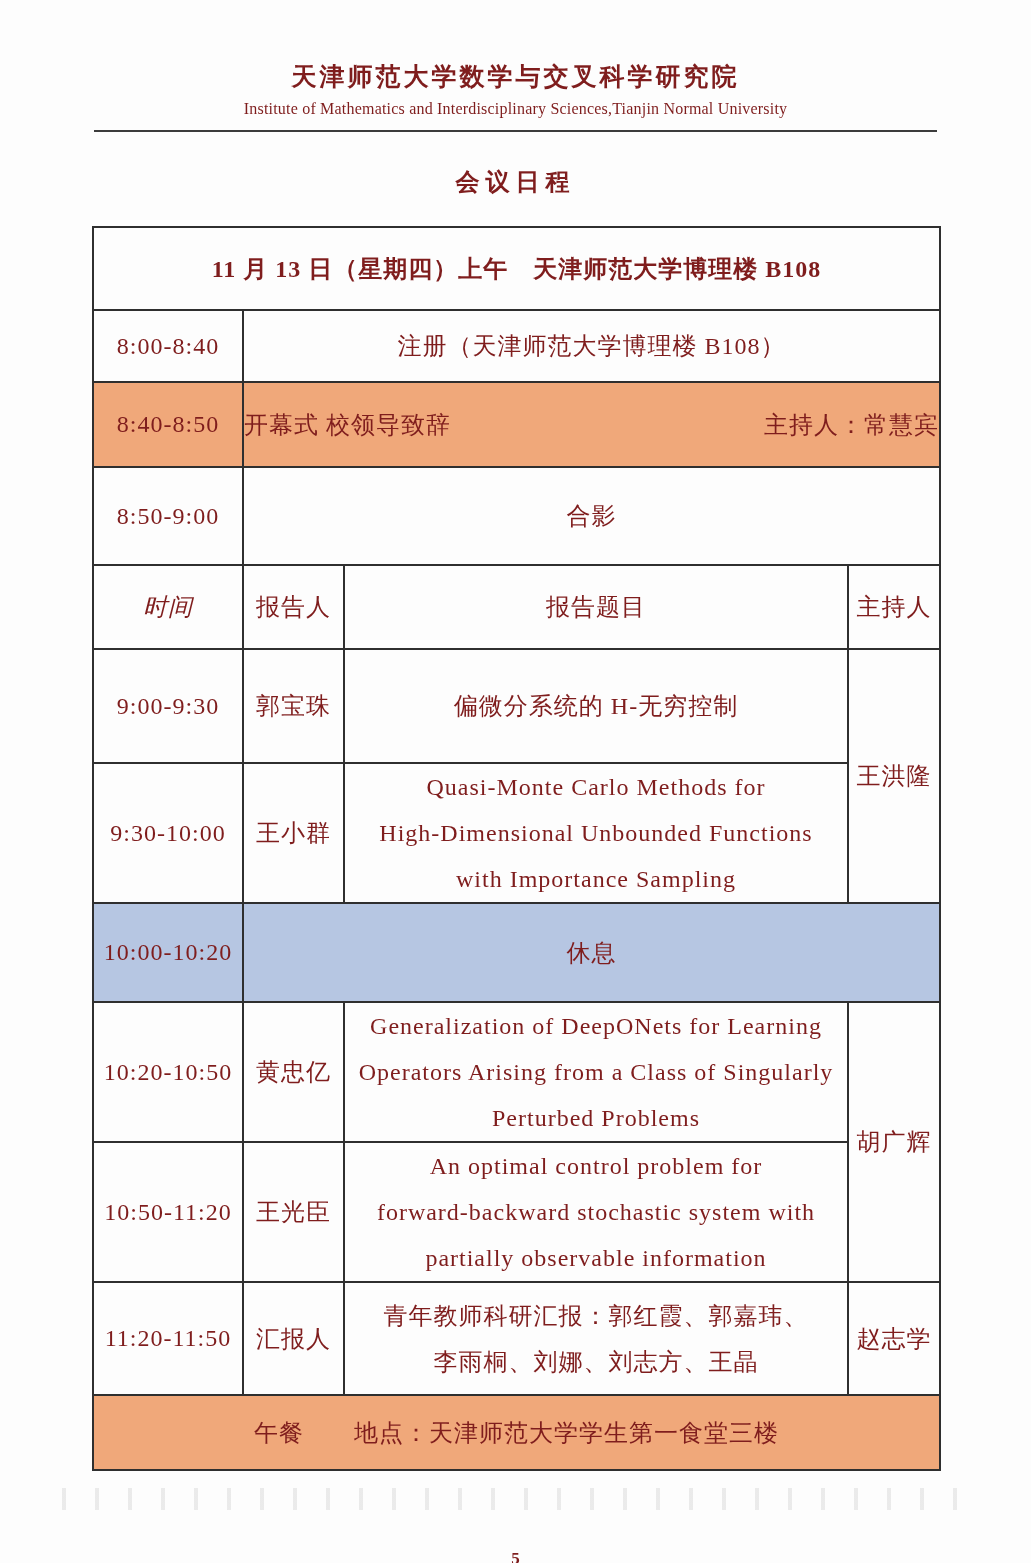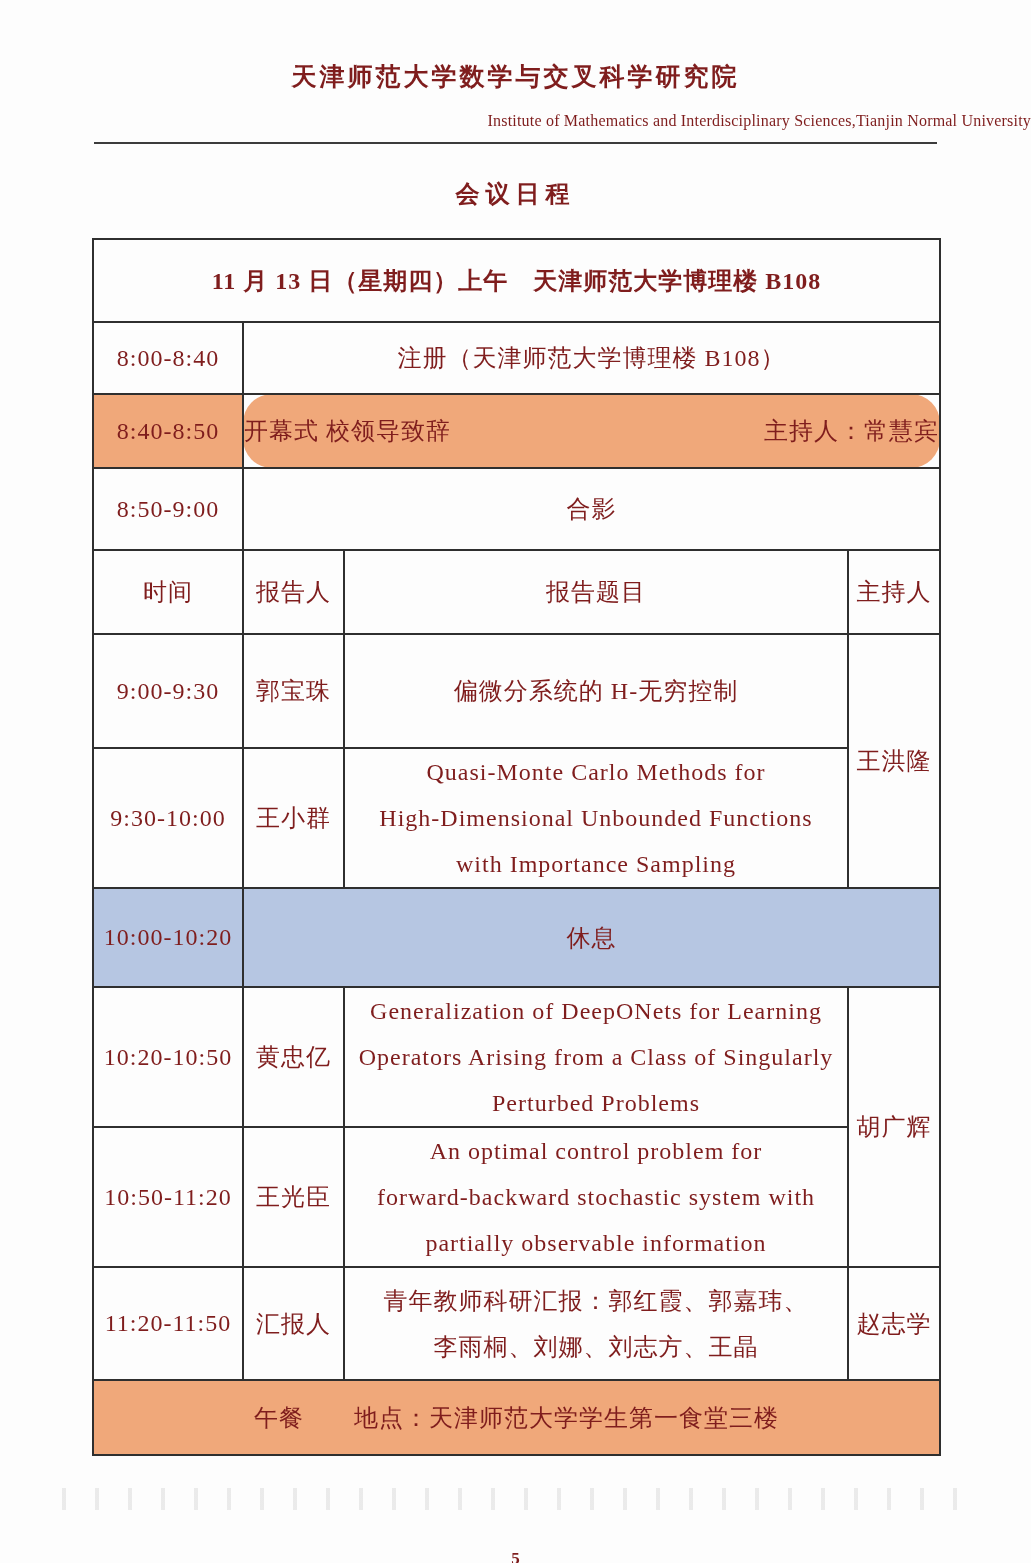--- a/index.html
+++ b/index.html
@@ -11,21 +11,21 @@
     overflow:hidden;
     font-family:"Liberation Serif","DejaVu Serif",serif;
     color:#7f1d1d;
   }
   
   .doc-header{ text-align:center; padding-top:60px; }
   .institute-cn{
     font-size:25px; font-weight:bold; letter-spacing:3px; line-height:34px;
   }
   .institute-en{
-    font-size:16px; line-height:22px; margin-top:16px; letter-spacing:.2px;text-align:right;
+    font-size:16px; line-height:22px; margin-top:4px; letter-spacing:.2px;
   }
   .header-rule{
     width:843px; margin:10px auto 0; border:0;
     border-top:2px solid #3c3c3c; height:0;
   }
   .doc-title{
     margin-top:34px; text-align:center;
     font-size:24px; font-weight:bold; letter-spacing:6px;
   }
   
@@ -36,35 +36,35 @@
   table.schedule td{
     border:2px solid var(--border-color,#2f2f2f);
     text-align:center; vertical-align:middle;
     font-size:24px; letter-spacing:1px;
     padding:0;
   }
   col.c-time{width:150px;} col.c-speaker{width:101px;}
   col.c-title{width:504px;} col.c-chair{width:92px;}
 
   tr.r-banner{height:83px;}
-  tr.r-e1{height:72px;} tr.r-e2{height:74px;} tr.r-e3{height:82px;}
+  tr.r-e1{height:72px;} tr.r-e2{height:85px;} tr.r-e3{height:98px;}
   tr.r-colhead{height:84px;}
   tr.r-t1{height:114px;border-radius:9px;} tr.r-t2{height:140px;}
   tr.r-break{height:99px;}
   tr.r-t3{height:140px;} tr.r-t4{height:140px;} tr.r-t5{height:113px;}
   tr.r-lunch{height:75px;}
 
   td.banner-cell{ font-size:26px; font-weight:bold; letter-spacing:2px; }
   td.time-cell{ font-size:23px; letter-spacing:0; }
   td.left-cell{ text-align:left; padding-left:32px; letter-spacing:1px; }
-  td.split-cell{ padding:0 6px 0 32px;border-radius:29px; }
+  td.split-cell{ padding:0 6px 0 32px; }
   .split-inner{ display:flex; justify-content:space-between; align-items:center; }
   td.orange-bg{ background:var(--orange,#F0A87A); }
   td.blue-bg{ background:var(--blue,#B6C6E2); }
-  td.colhead-time{ letter-spacing:14px; padding-left:14px; }
+  td.colhead-time{ letter-spacing:14px; padding-left:14px;font-style:italic; }
   td.title-cell{
     white-space:pre-line; line-height:46px; font-size:23px;
     letter-spacing:.5px; padding:4px 8px;
   }
   td.title-cell-cn{ letter-spacing:2px; }
   td.break-cell{ font-size:25px; letter-spacing:2px; }
   td.lunch-cell{ font-size:25px; letter-spacing:2px; }
   td.chair-cell{ font-size:24px; letter-spacing:1px; }
 
   

